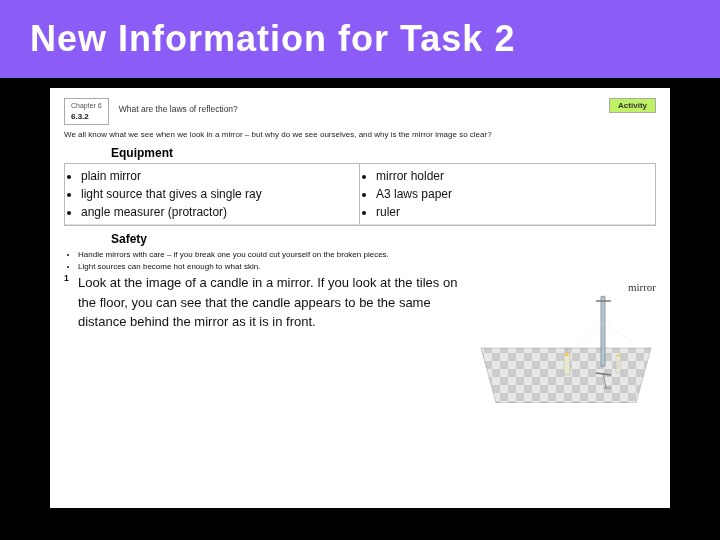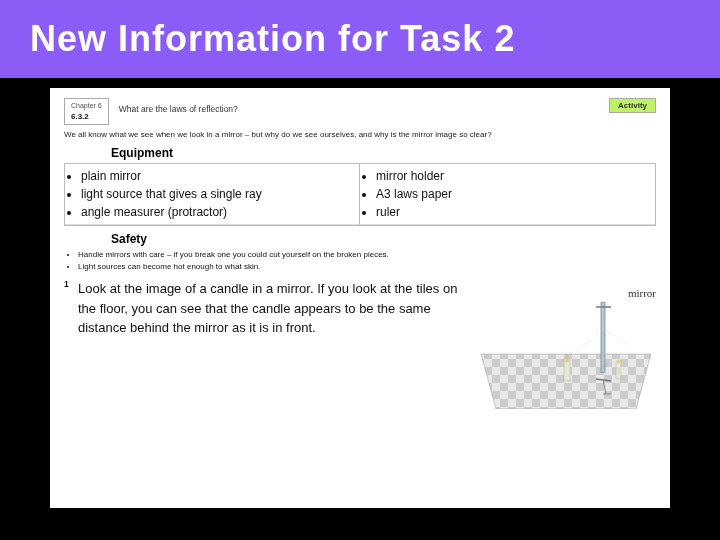--- a/index.html
+++ b/index.html
@@ -117,21 +117,20 @@
     .equipment-cell:nth-child(odd) {
       border-right: 1px solid #bbb;
     }
 
     .equipment-cell ul {
       list-style: disc;
       padding-left: 10px;
     }
 
     .safety-section {
-      margin-bottom: 6px;
     }
 
     .safety-list {
       list-style: disc;
       padding-left: 14px;
       font-size: 8px;
       line-height: 1.5;
     }
 
     .obtaining-section {

